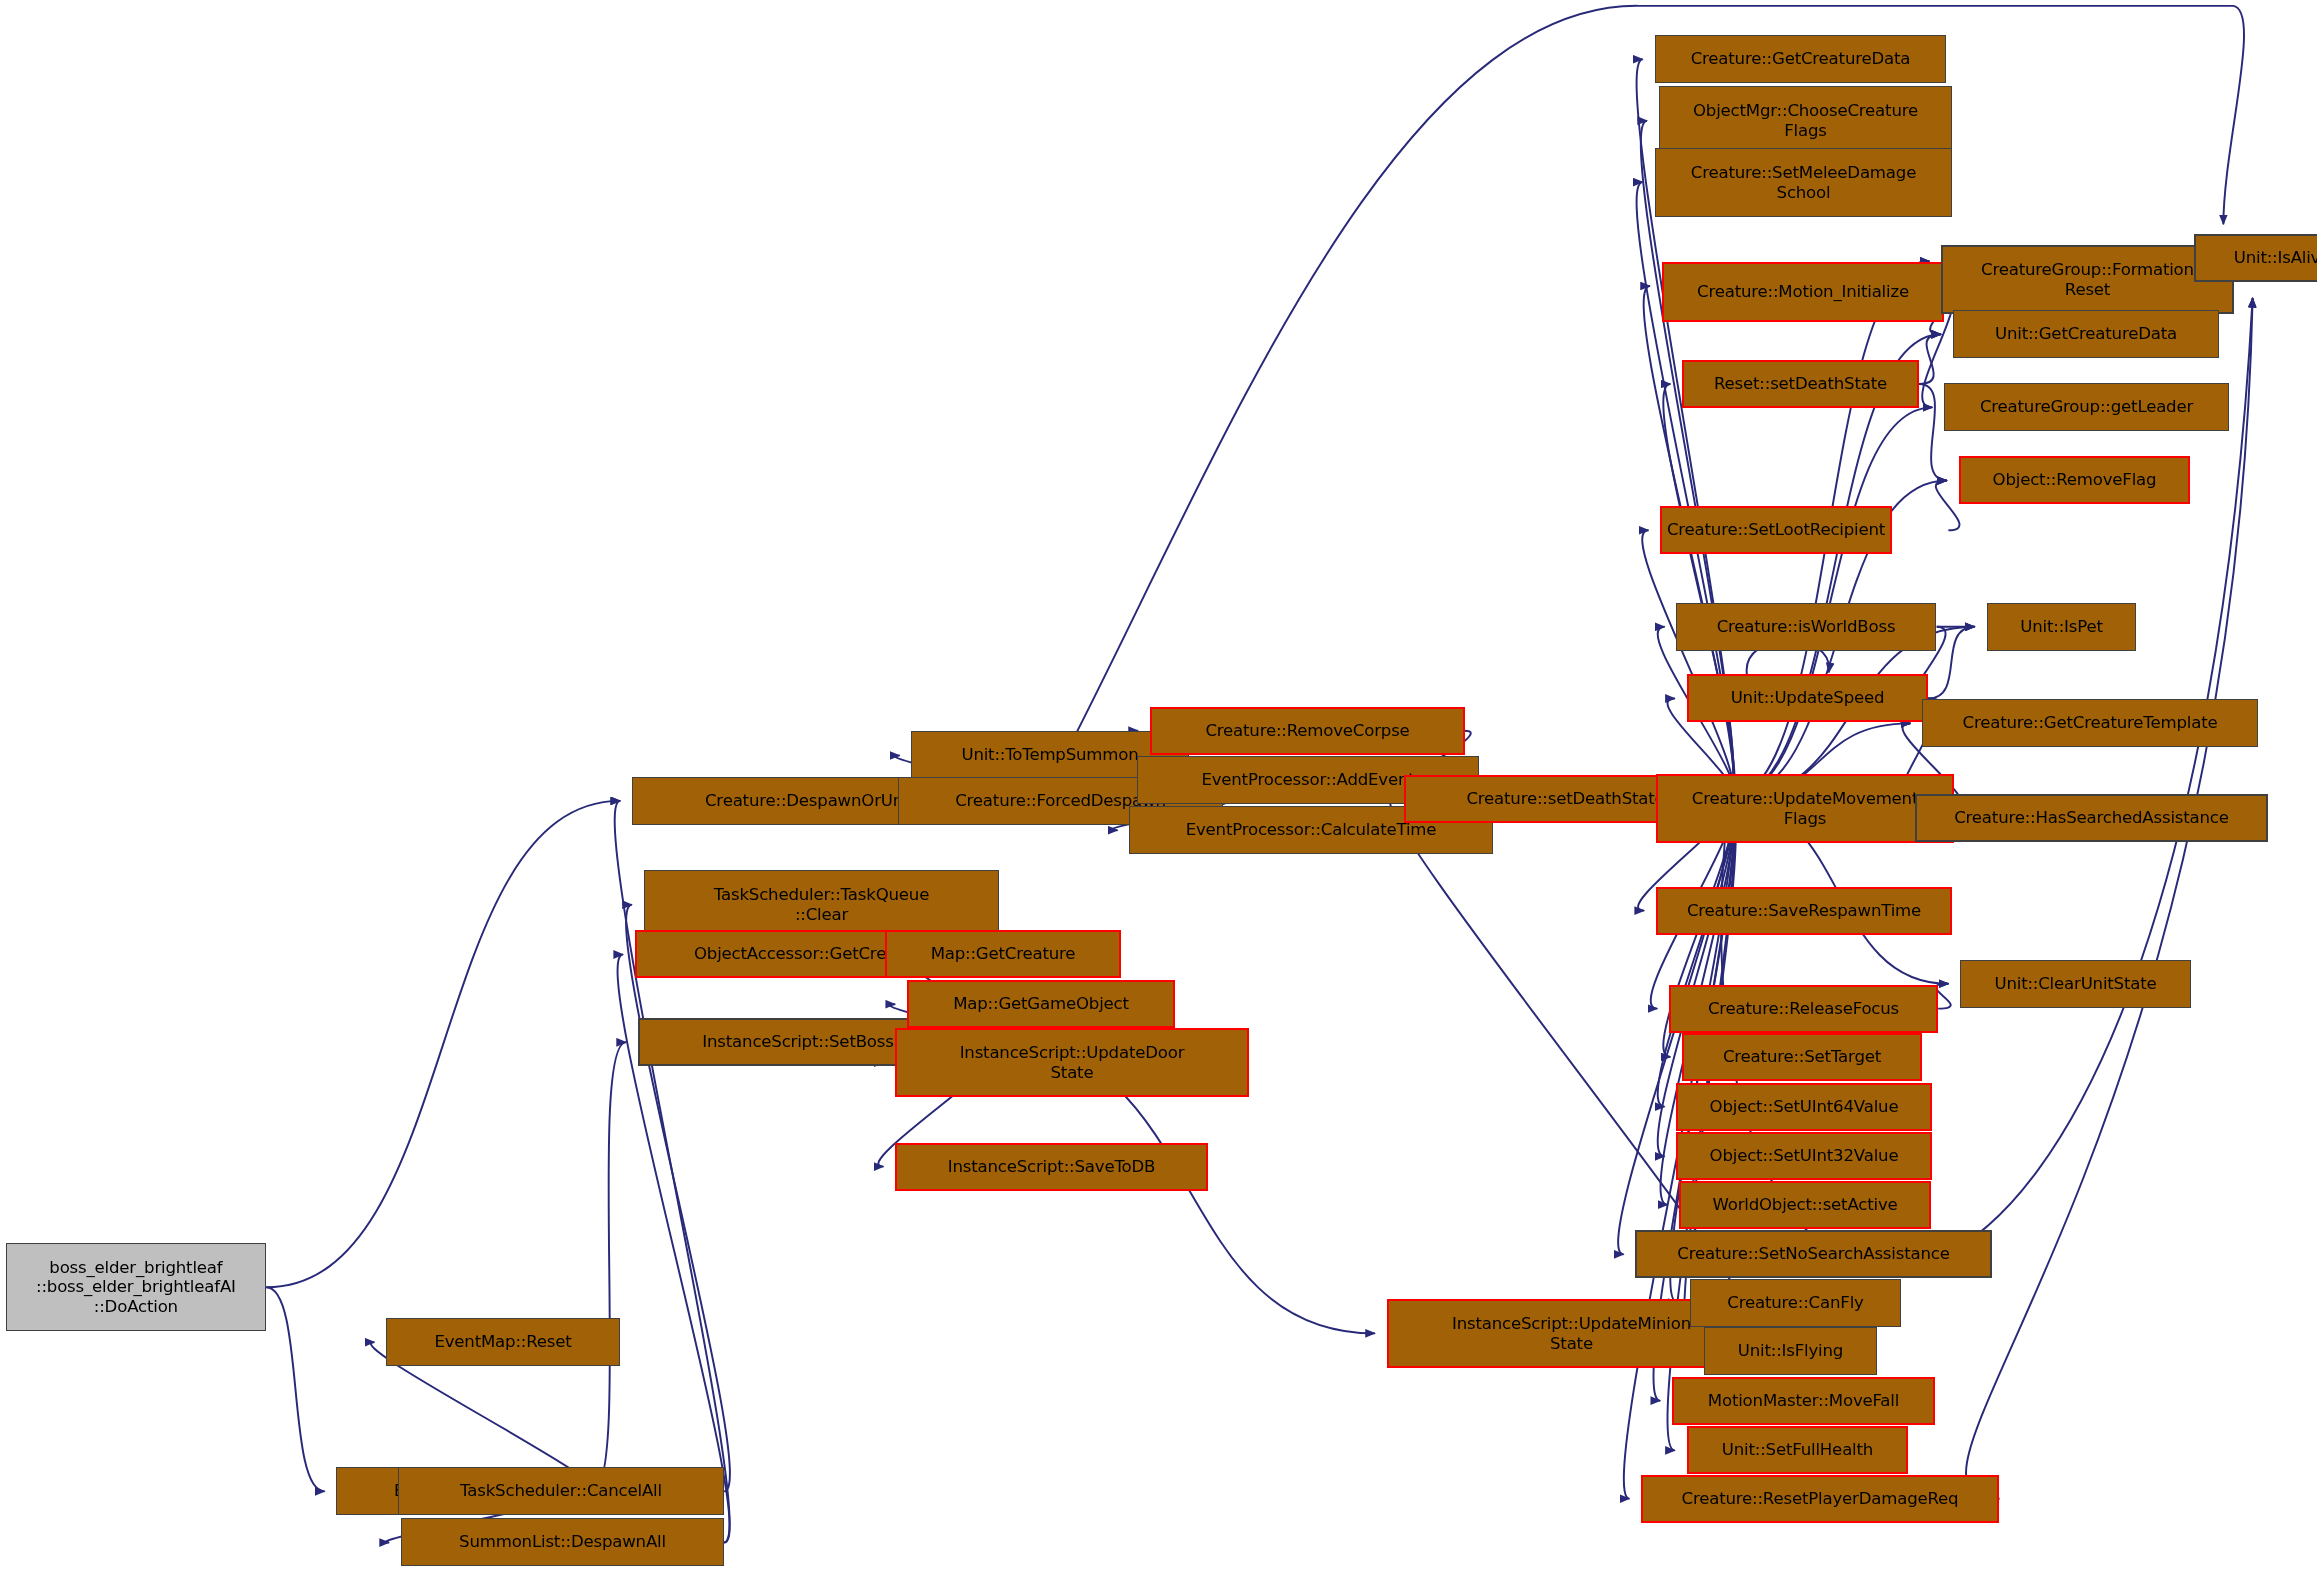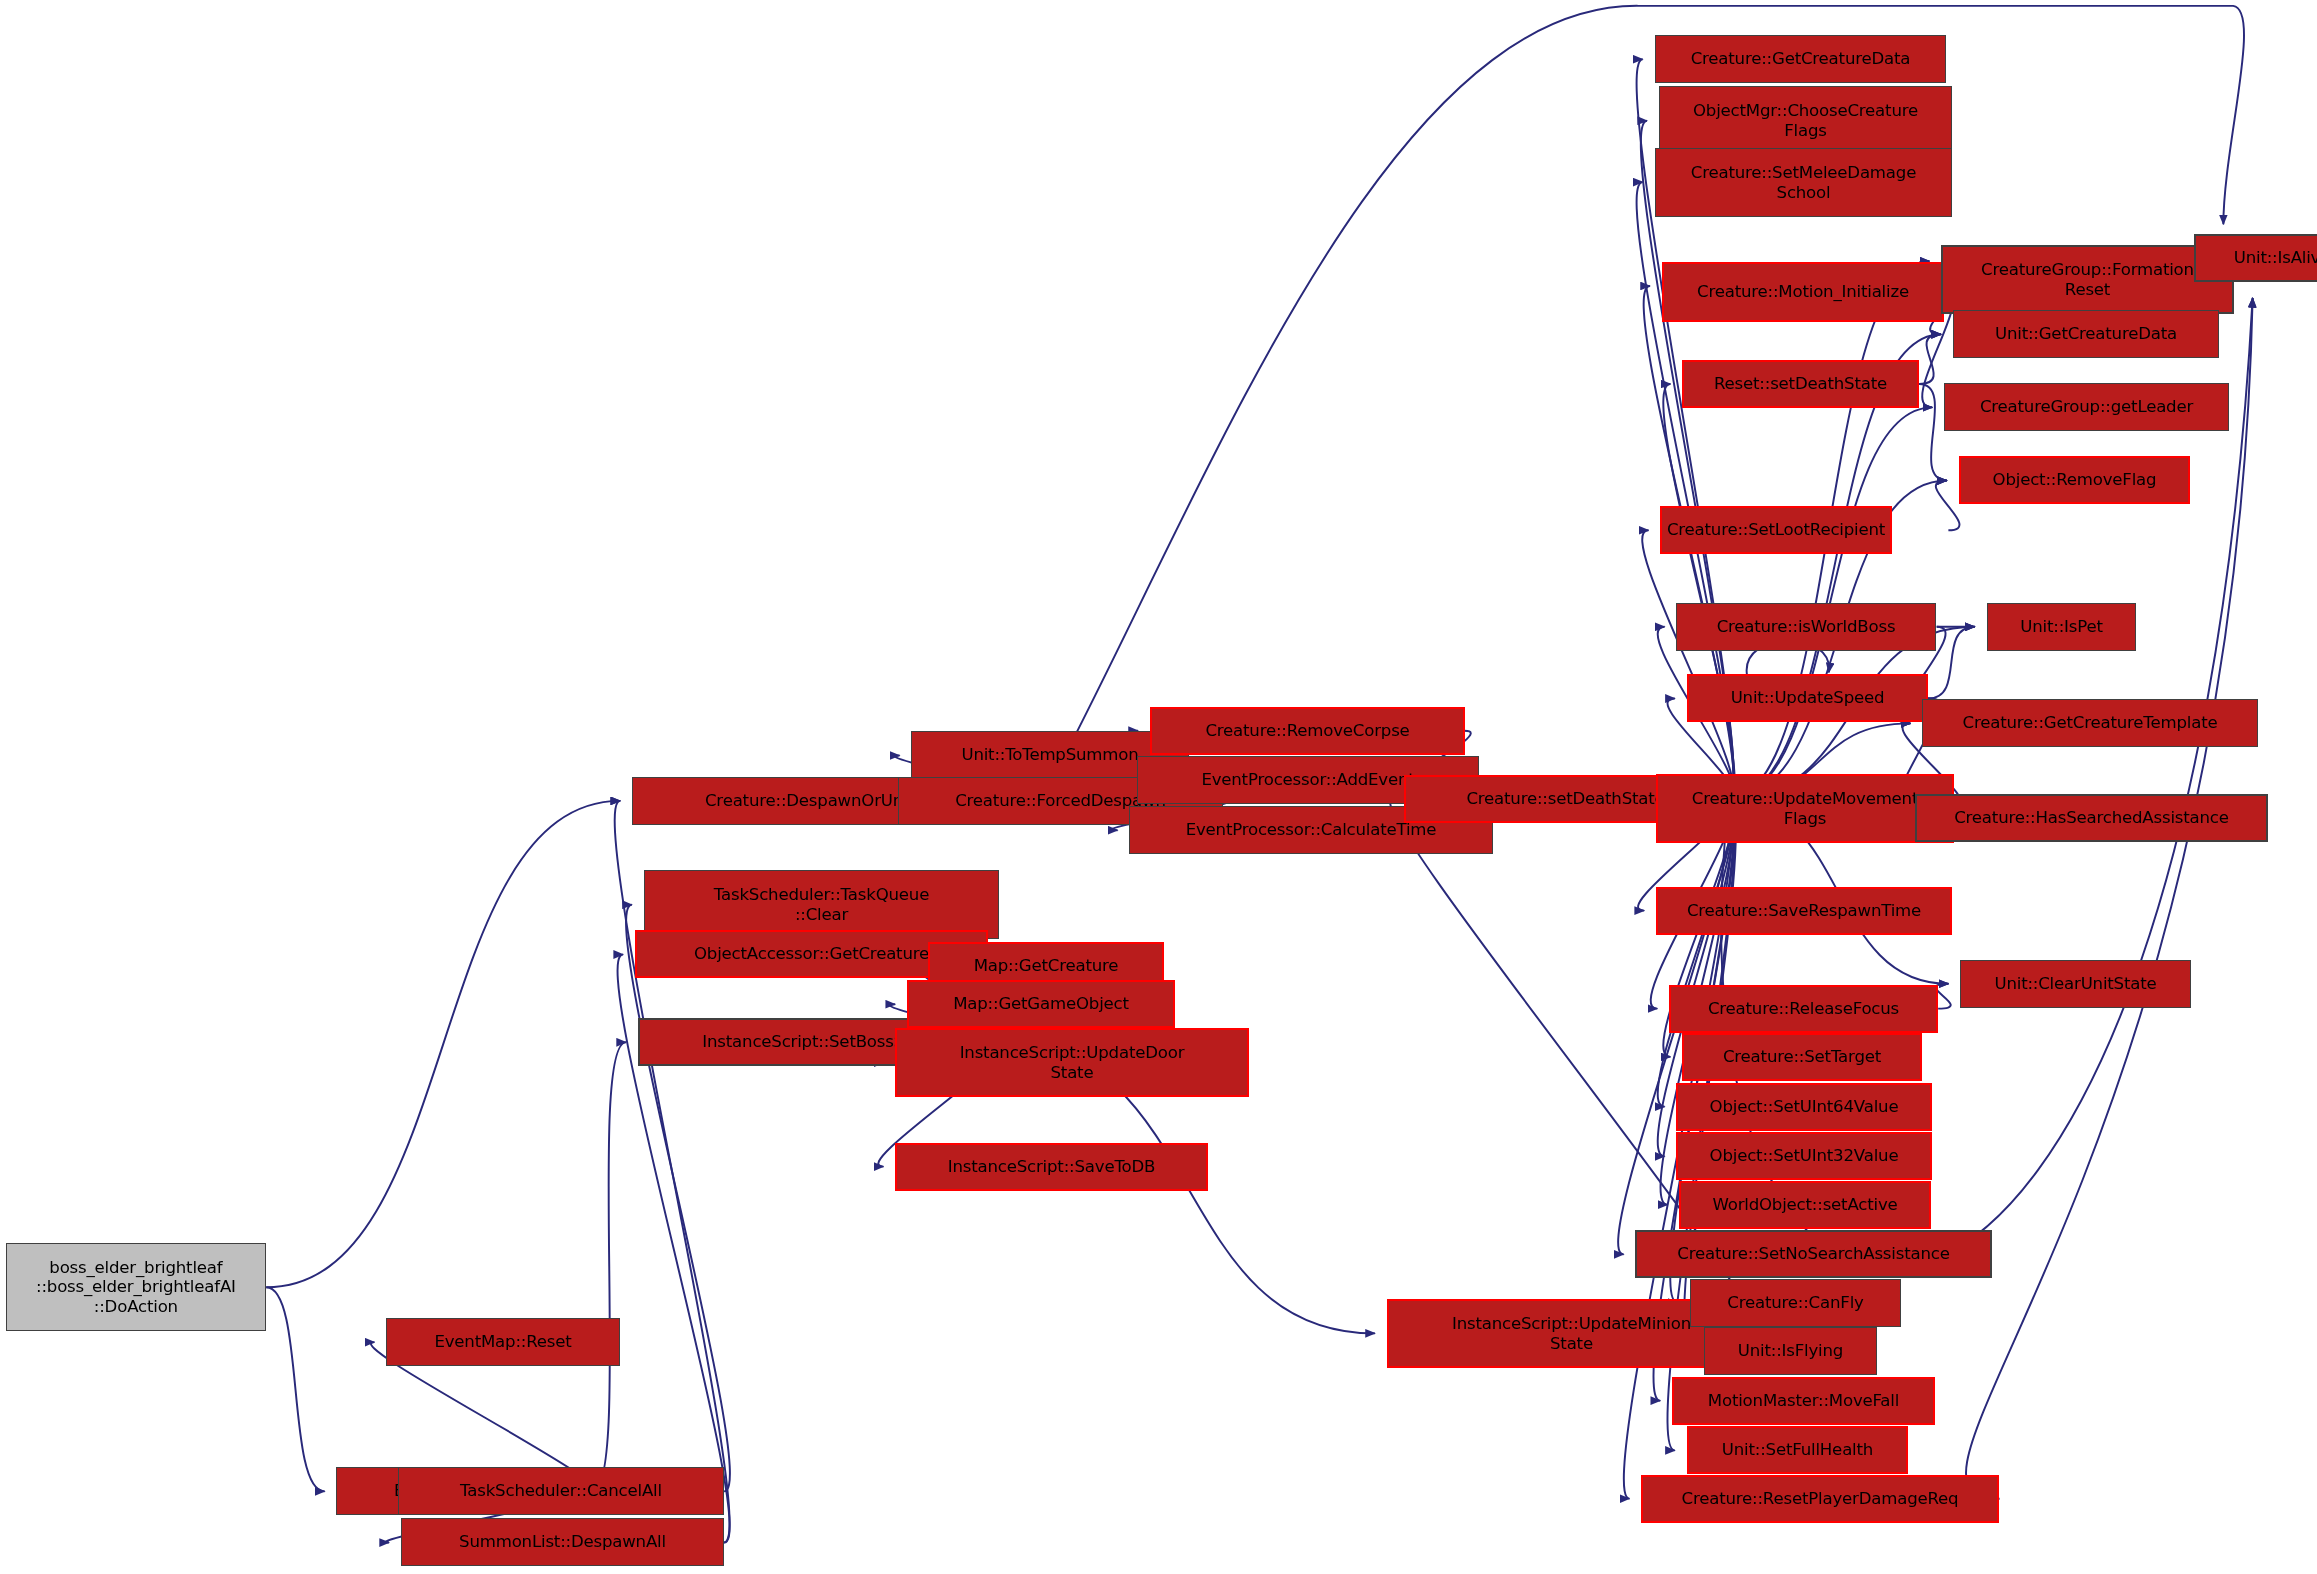--- a/index.html
+++ b/index.html
@@ -1,20 +1,20 @@
 <!DOCTYPE html>
 <html><head>
 <meta charset="utf-8">
 <style>
   html,body{margin:0;padding:0;background:#ffffff;}
   #canvas{position:relative;width:2317px;height:1574px;background:#ffffff;
           font-family:"DejaVu Sans","Liberation Sans",sans-serif;overflow:hidden;}
   svg#edges{position:absolute;left:0;top:0;width:2317px;height:1574px;}
   .node{position:absolute;box-sizing:border-box;display:flex;align-items:center;
-        justify-content:center;text-align:center;background:#b91c1c;
+        justify-content:center;text-align:center;background:#a16207;
         border:1px solid #404040;font-size:16.6px;color:#000000;line-height:1.15;
         letter-spacing:-0.2px;white-space:pre-line;padding:0 2.9px;}
   .node.red{border:2px solid #ff0000;}
   .node.root{background:#bfbfbf;border:1px solid #404040;}
   .node.thick{border:2px solid #404040;}
 </style>
 </head>
 <body>
 
 <div id="canvas">
@@ -109,21 +109,21 @@
       <div class="node" style="left: 644px; top: 870px; width: 355px; height: 69px;">TaskScheduler::TaskQueue
 ::Clear</div>
       <div class="node red" style="left: 635px; top: 930px; width: 353px; height: 48px;">ObjectAccessor::GetCreature</div>
       <div class="node thick" style="left: 638px; top: 1018px; width: 363px; height: 48px;">InstanceScript::SetBossState</div>
       <div class="node red" style="left: 895px; top: 1143px; width: 313px; height: 48px;">InstanceScript::SaveToDB</div>
       <div class="node" style="left: 911px; top: 731px; width: 278px; height: 48px;">Unit::ToTempSummon</div>
       <div class="node" style="left: 898px; top: 777px; width: 325px; height: 48px;">Creature::ForcedDespawn</div>
       <div class="node red" style="left: 1150px; top: 707px; width: 315px; height: 48px;">Creature::RemoveCorpse</div>
       <div class="node" style="left: 1137px; top: 756px; width: 342px; height: 48px;">EventProcessor::AddEvent</div>
       <div class="node" style="left: 1129px; top: 806px; width: 364px; height: 48px;">EventProcessor::CalculateTime</div>
-      <div class="node red" style="left: 928px; top: 930px; width: 236px; height: 48px; margin-top: 12px;">Map::GetCreature</div>
+      <div class="node red" style="left: 885px; top: 930px; width: 236px; height: 48px;">Map::GetCreature</div>
       <div class="node red" style="left: 907px; top: 980px; width: 268px; height: 48px;">Map::GetGameObject</div>
       <div class="node red" style="left: 895px; top: 1028px; width: 354px; height: 69px;">InstanceScript::UpdateDoor
 State</div>
       <div class="node red" style="left: 1387px; top: 1299px; width: 369px; height: 69px;">InstanceScript::UpdateMinion
 State</div>
       <div class="node red" style="left: 1404px; top: 775px; width: 323px; height: 48px;">Creature::setDeathState</div>
       <div class="node" style="left: 1655px; top: 35px; width: 291px; height: 48px;">Creature::GetCreatureData</div>
       <div class="node" style="left: 1659px; top: 86px; width: 293px; height: 69px;">ObjectMgr::ChooseCreature
 Flags</div>
       <div class="node" style="left: 1655px; top: 148px; width: 297px; height: 69px;">Creature::SetMeleeDamage

